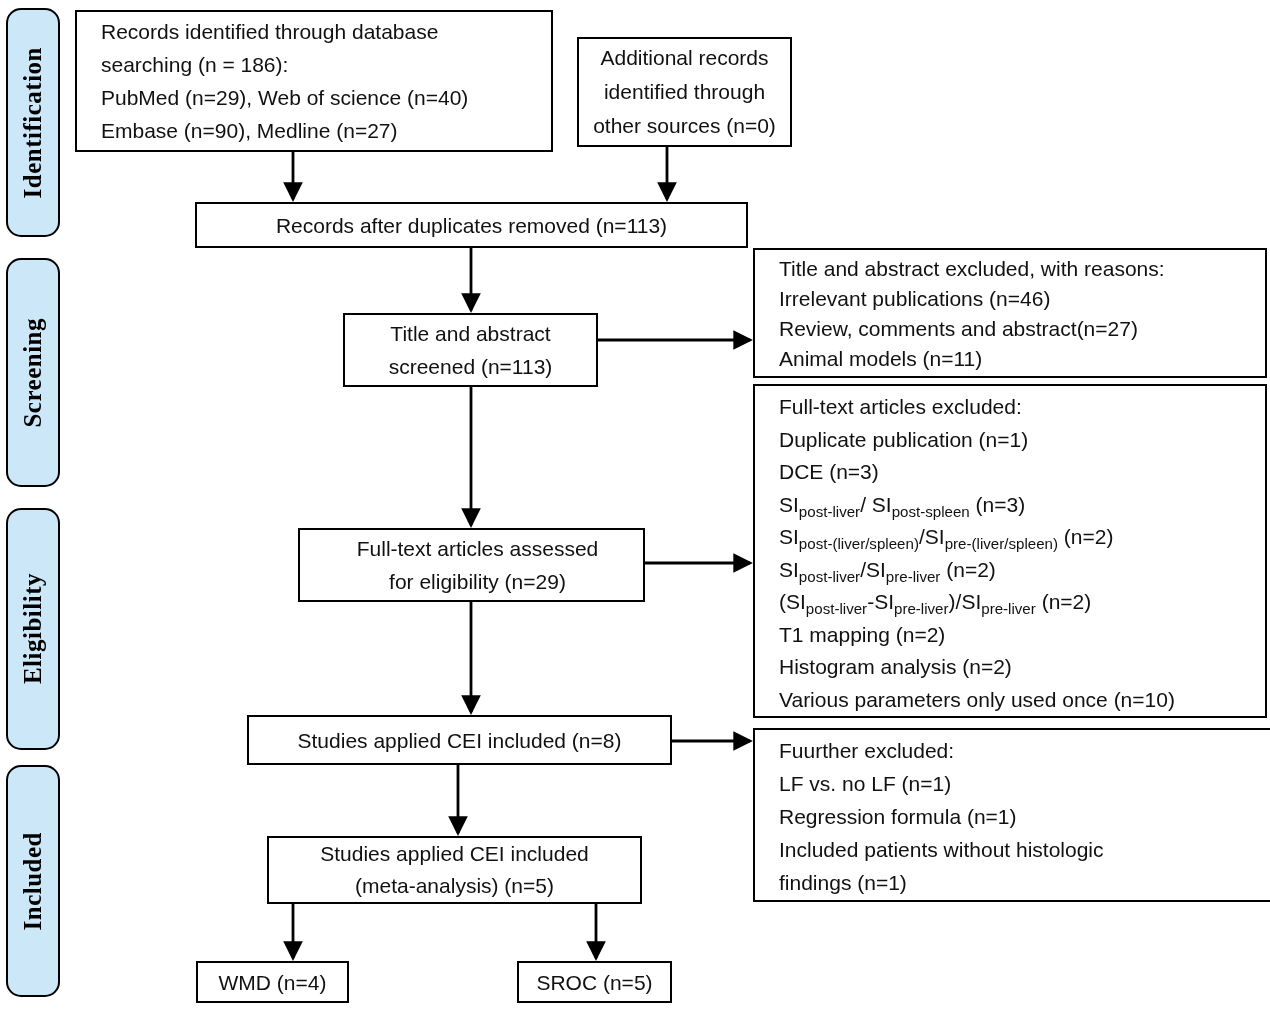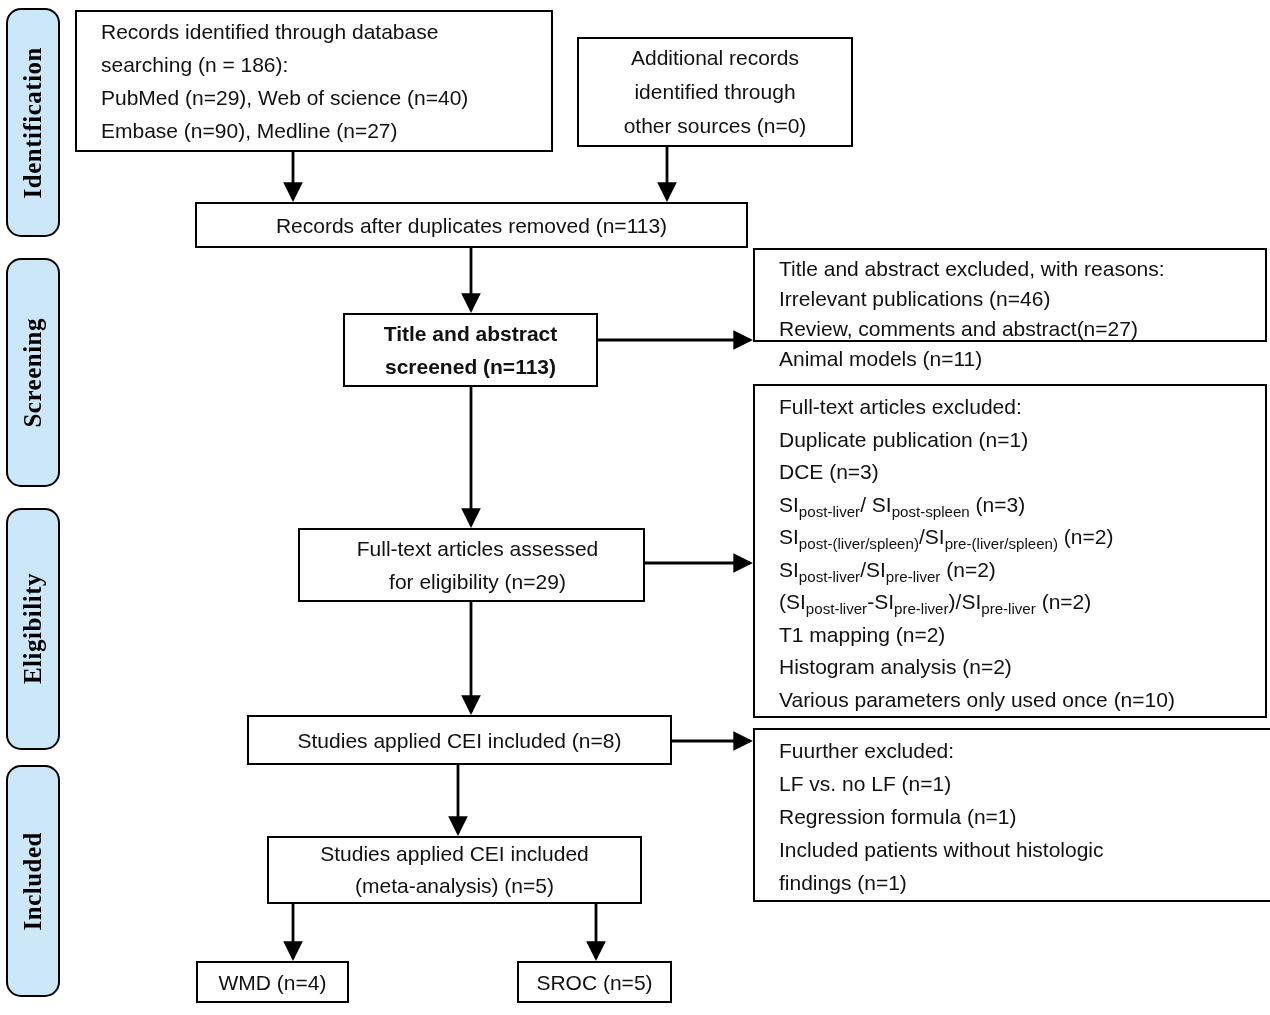--- a/index.html
+++ b/index.html
@@ -46,36 +46,36 @@
     <span>Included</span>
   </div>
 
   <div class="box leftpad" style="left:75px;top:10px;width:478px;height:142px;">
       <div>Records identified through database</div>
       <div>searching (n = 186):</div>
       <div>PubMed (n=29), Web of science (n=40)</div>
       <div>Embase (n=90), Medline (n=27)</div>
     </div>
 
-  <div class="box center" style="left:577px;top:37px;width:276px;height:110px;line-height:34px;">
+  <div class="box center" style="left:577px;top:37px;width:215px;height:110px;line-height:34px;">
       <div>Additional records</div>
       <div>identified through</div>
       <div>other sources (n=0)</div>
     </div>
 
   <div class="box center" style="left:195px;top:202px;width:553px;height:46px;">
     <div>Records after duplicates removed (n=113)</div>
   </div>
 
-  <div class="box center" style="left:343px;top:313px;width:255px;height:74px;font-weight:bold;">
+  <div class="box center" style="left:343px;top:313px;width:255px;height:74px;">
       <div>Title and abstract</div>
       <div>screened (n=113)</div>
     </div>
 
-  <div class="box leftpad lh30" style="left:753px;top:248px;width:514px;height:94px;padding-top:4px;">
+  <div class="box leftpad lh30" style="left:753px;top:248px;width:514px;height:130px;padding-top:4px;">
       <div>Title and abstract excluded, with reasons:</div>
       <div>Irrelevant publications (n=46)</div>
       <div>Review, comments and abstract(n=27)</div>
       <div>Animal models (n=11)</div>
     </div>
 
   <div class="box center" style="left:298px;top:528px;width:347px;height:74px;padding-left:12px;">
       <div>Full-text articles assessed</div>
       <div>for eligibility (n=29)</div>
     </div>

